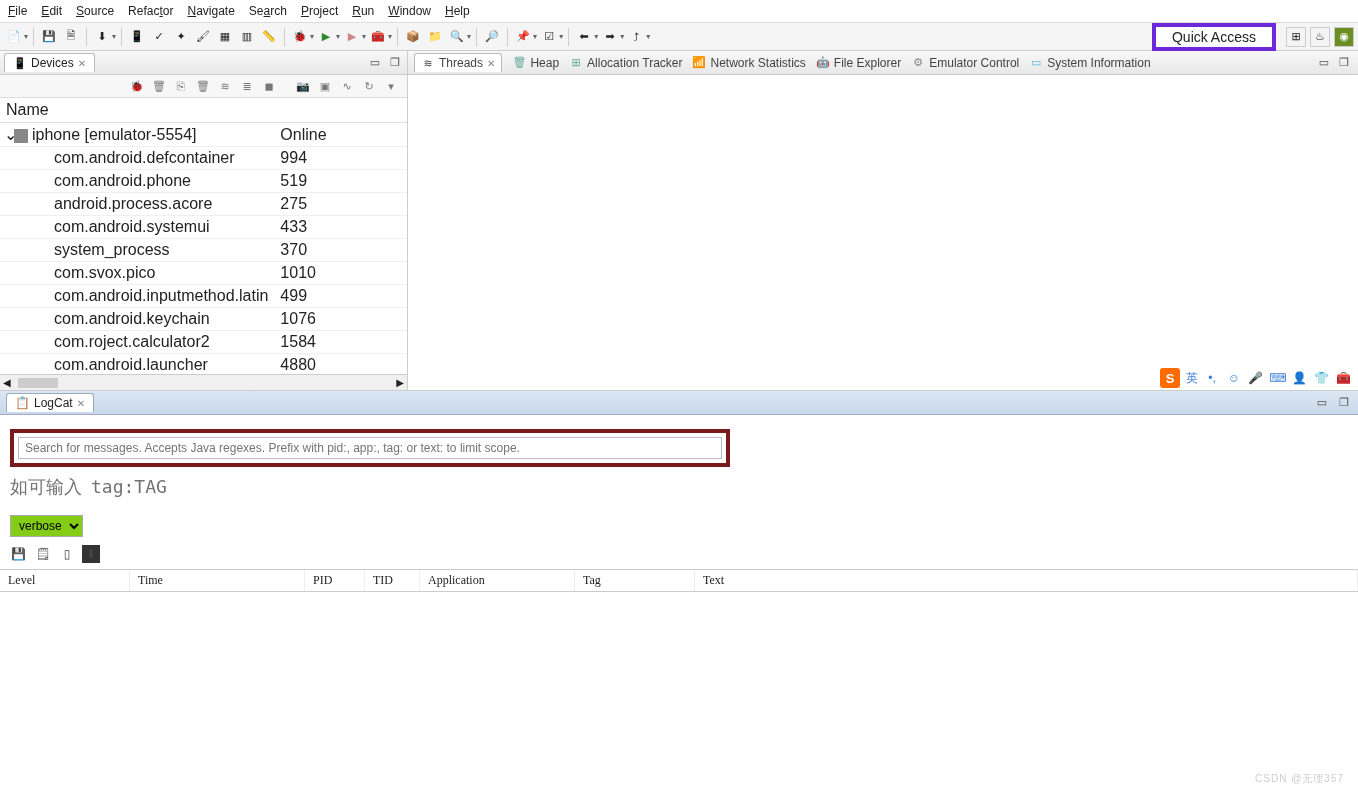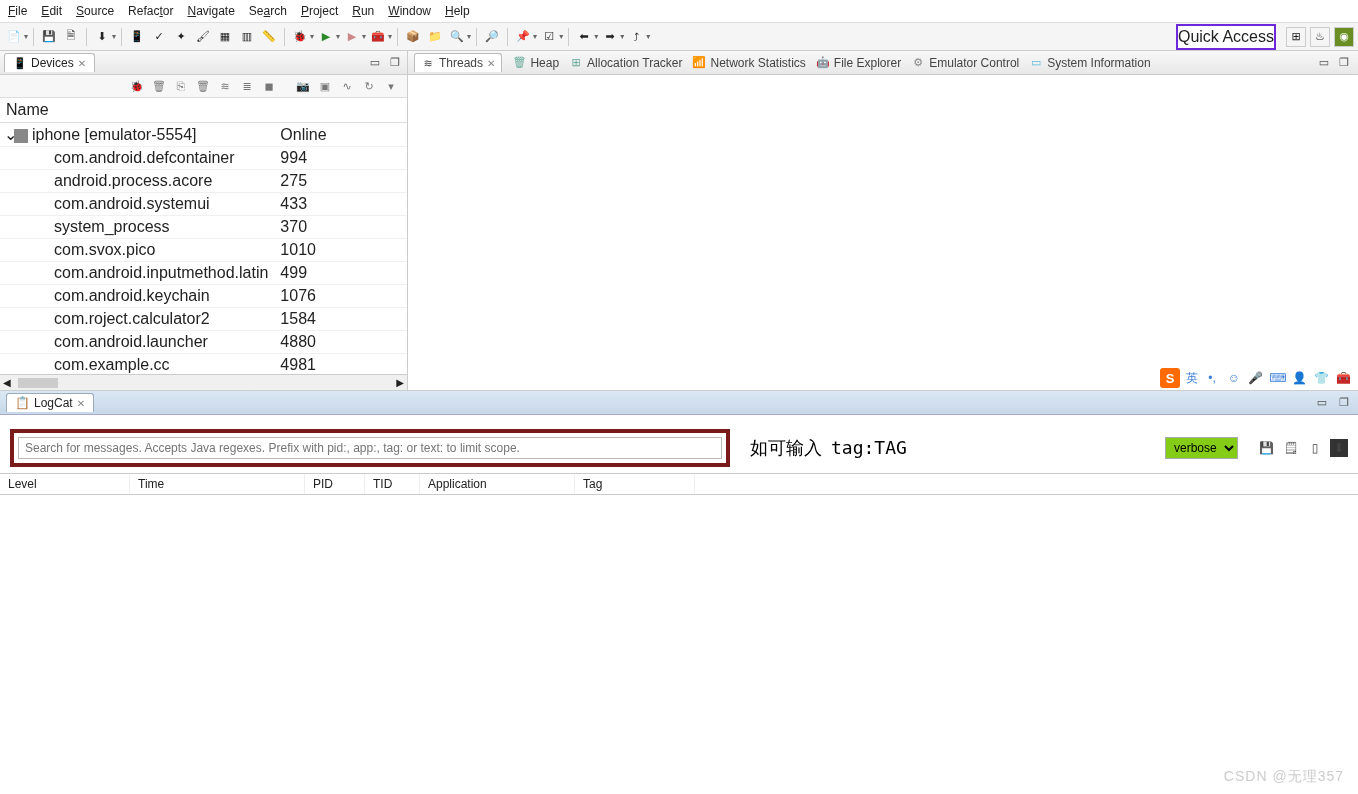--- a/index.html
+++ b/index.html
@@ -4,21 +4,21 @@
 <style>
 * { box-sizing: border-box; margin: 0; padding: 0; }
 body { font-family: "Segoe UI", Tahoma, sans-serif; font-size: 12px; background: #fff; color: #222; width: 1358px; height: 794px; overflow: hidden; position: relative; }
 .menubar { display: flex; gap: 14px; padding: 4px 8px; border-bottom: 1px solid #ddd; background: #fff; }
 .menubar span { cursor: pointer; }
 .menubar span u { text-decoration: underline; }
 .toolbar { display: flex; align-items: center; gap: 2px; padding: 2px 4px; border-bottom: 1px solid #ccc; background: #f5f5f5; height: 28px; }
 .toolbar .tb-btn { width: 20px; height: 20px; display: inline-flex; align-items: center; justify-content: center; border: 1px solid transparent; border-radius: 2px; cursor: pointer; font-size: 11px; }
 .toolbar .sep { width: 1px; height: 18px; background: #ccc; margin: 0 3px; }
 .toolbar .dd { font-size: 8px; margin-left: -2px; color: #666; }
-.quick-access { margin-left: auto; border: 2px solid #6d28d9; padding: 2px 0; background: #fff; font-size: 16px; }
+.quick-access { margin-left: auto; border: 4px solid #6d28d9; padding: 2px 16px; background: #fff; font-size: 14px; }
 .persp-icons { display: flex; gap: 4px; margin-left: 8px; }
 .persp-icons .ic { width: 20px; height: 20px; border: 1px solid #ccc; display: flex; align-items: center; justify-content: center; font-size: 11px; }
 
 .main-split { display: flex; height: 340px; border-bottom: 1px solid #ccc; }
 .left-pane { width: 408px; display: flex; flex-direction: column; border-right: 1px solid #ccc; }
 .right-pane { flex: 1; display: flex; flex-direction: column; position: relative; }
 
 .view-tabbar { display: flex; align-items: center; background: linear-gradient(#f8f8f8,#e8e8e8); border-bottom: 1px solid #ccc; height: 24px; padding: 0 4px; }
 .view-tab { display: flex; align-items: center; gap: 4px; padding: 2px 8px; background: #fff; border: 1px solid #bbb; border-bottom: none; border-radius: 3px 3px 0 0; font-size: 12px; }
 .view-tab .ic { width: 14px; height: 14px; display: inline-flex; align-items: center; justify-content: center; font-size: 11px; }
@@ -50,34 +50,34 @@
 .ime-bar { position:absolute; right:0; bottom:0; display:flex; align-items:center; gap:6px; background:#fff; padding:2px 6px; }
 .ime-bar .s-ic { width:20px; height:20px; background:#ff6b00; color:#fff; font-weight:bold; display:flex; align-items:center; justify-content:center; border-radius:3px; font-size:13px; }
 .ime-bar .zh { color:#3b7dd8; font-size:12px; }
 .ime-bar .mic { width:16px; height:16px; display:inline-flex; align-items:center; justify-content:center; font-size:12px; color:#3b7dd8; }
 
 .logcat-pane { display:flex; flex-direction:column; height: 380px; }
 .logcat-tabbar { display:flex; align-items:center; background:linear-gradient(#dbe7f3,#c8d8ea); border-bottom:1px solid #aac; height:24px; padding:0 6px; }
 .logcat-tab { display:flex; align-items:center; gap:4px; padding:2px 8px; background:#fff; border:1px solid #9ab; border-bottom:none; border-radius:3px 3px 0 0; }
 .logcat-right { margin-left:auto; display:flex; gap:6px; }
 
-.logcat-search-row { display:flex; align-items:center; gap:20px; padding:14px 10px 6px 10px; position:relative; }
+.logcat-search-row { display:flex; align-items:flex-start; gap:8px; padding:14px 10px 6px 10px; position:relative;flex-direction:column; }
 .search-box-wrap { border:4px solid #7a1a1a; padding:4px; width:720px; }
 .search-box { width:100%; height:22px; border:1px solid #bbb; padding:2px 6px; font-size:12px; color:#888; background:#fff; }
-.annot { color:#000000; font-family:"KaiTi","STKaiti",serif; font-size:18px; }
+.annot { color:#737373; font-family:"KaiTi","STKaiti",serif; font-size:18px; }
 .verbose-sel { border:1px solid #aaa; padding:2px 4px; font-size:12px; background:#84cc16; }
 .logcat-icons { display:flex; gap:6px; }
 .logcat-icons .ic { width:18px; height:18px; display:inline-flex; align-items:center; justify-content:center; font-size:12px; cursor:pointer; color:#444; }
 .dl-ic { background:#333; color:#fff; }
 
-.log-table-head { display:flex; border-top:1px solid #ccc; border-bottom:1px solid #ccc; background:#fff; font-size:12px; }
+.log-table-head { display:flex; border-top:1px solid #ccc; border-bottom:1px solid #ccc; background:#fff; font-size:12px;font-family:Liberation Serif, serif; }
 .log-table-head div { padding:3px 8px; border-right:1px solid #eee; }
 .col-level{width:130px}.col-time{width:175px}.col-pid{width:60px}.col-tid{width:55px}.col-app{width:155px}.col-tag{width:120px}.col-text{flex:1}
 
-.watermark { position:absolute; right:14px; bottom:8px; color:#ccc; font-size:14px; letter-spacing:1px; }
+.watermark { position:absolute; right:14px; bottom:8px; color:#ccc; font-size:10px; letter-spacing:1px; }
 </style>
 </head>
 <body>
 
 <div class="menubar">
   <span><u>F</u>ile</span>
   <span><u>E</u>dit</span>
   <span><u>S</u>ource</span>
   <span>Refac<u>t</u>or</span>
   <span><u>N</u>avigate</span>
@@ -182,20 +182,24 @@
         <tbody id="dev-tbody">
           <tr class="dev-row">
             <td class="name" style="padding-left:4px"><span class="tree-toggle">⌄</span><span class="dev-ic"></span><span>iphone [emulator-5554]</span></td>
             <td>Online</td>
           </tr>
         <tr>
               <td class="name">com.android.defcontainer</td>
               <td>994</td>
             </tr>
             <tr>
+              <td class="name">com.android.phone</td>
+              <td>519</td>
+            </tr>
+            <tr>
               <td class="name">android.process.acore</td>
               <td>275</td>
             </tr>
             <tr>
               <td class="name">com.android.systemui</td>
               <td>433</td>
             </tr>
             <tr>
               <td class="name">system_process</td>
               <td>370</td>
@@ -315,16 +319,17 @@
     </div>
   </div>
 
   <div class="log-table-head">
     <div class="col-level">Level</div>
     <div class="col-time">Time</div>
     <div class="col-pid">PID</div>
     <div class="col-tid">TID</div>
     <div class="col-app">Application</div>
     <div class="col-tag">Tag</div>
+    <div class="col-text">Text</div>
   </div>
 </div>
 
 <div class="watermark">CSDN @无理357</div>
 
 </body></html>

